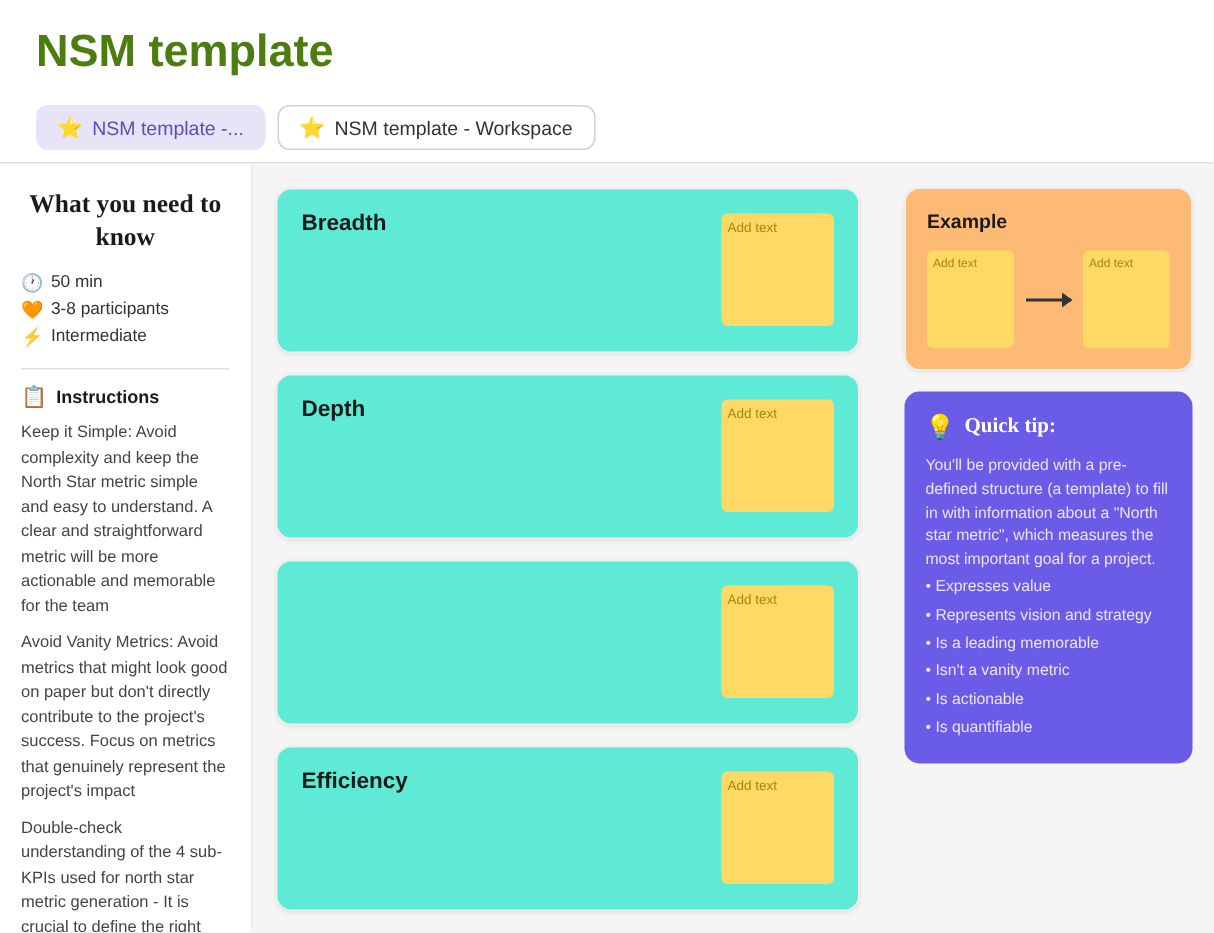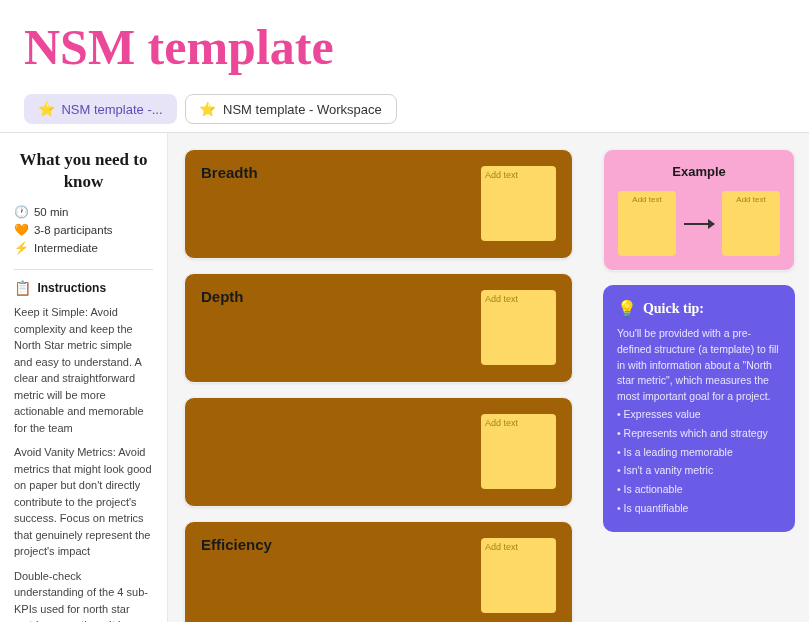--- a/index.html
+++ b/index.html
@@ -5,25 +5,25 @@
     * { box-sizing: border-box; margin: 0; padding: 0; }
     body {
       font-family: -apple-system, BlinkMacSystemFont, 'Segoe UI', sans-serif;
       background: #f5f5f5;
       min-height: 622px;
       width: 809px;
       overflow: hidden;
     }
 
     .page-title {
-      font-family: Liberation Serif, serif;
-      font-size: 50px;
+      font-family: Liberation Sans, sans-serif;
+      font-size: 30px;
       font-weight: bold;
       padding: 18px 24px 10px 24px;
-      color: #ec4899;
+      color: #4d7c0f;
       background: white;
     }
 
     .tab-bar {
       display: flex;
       gap: 8px;
       padding: 8px 24px;
       background: white;
       border-bottom: 1px solid #e0e0e0;
     }
@@ -135,21 +135,21 @@
     .cards-column {
       flex: 1;
       padding: 16px;
       display: flex;
       flex-direction: column;
       gap: 14px;
       overflow-y: auto;
     }
 
     .card {
-      background: #a16207;
+      background: #5eead4;
       border-radius: 10px;
       padding: 14px 16px;
       min-height: 110px;
       box-shadow: 0 1px 3px rgba(0,0,0,0.08);
       border: 1px solid #eee;
       position: relative;
     }
 
     .card-title {
       font-size: 15px;
@@ -178,26 +178,25 @@
     .right-panel {
       width: 220px;
       min-width: 220px;
       padding: 16px 14px;
       display: flex;
       flex-direction: column;
       gap: 14px;
     }
 
     .example-section {
-      background: #f9a8d4;
+      background: #fdba74;
       border-radius: 10px;
       padding: 14px;
       box-shadow: 0 1px 3px rgba(0,0,0,0.08);
       border: 1px solid #eee;
-      text-align: center;
     }
 
     .example-title {
       font-size: 13px;
       font-weight: 600;
       color: #1a1a1a;
       margin-bottom: 12px;
     }
 
     .example-sticky-row {
@@ -382,21 +381,21 @@
       </div>
 
       <div class="quick-tip">
         <div class="quick-tip-header">
           <span class="quick-tip-icon">💡</span>
           <span>Quick tip:</span>
         </div>
         <p class="quick-tip-text">You'll be provided with a pre-defined structure (a template) to fill in with information about a "North star metric", which measures the most important goal for a project.</p>
         <ul class="quick-tip-list">
         <li>Expresses value</li>
-            <li>Represents which and strategy</li>
+            <li>Represents vision and strategy</li>
             <li>Is a leading memorable</li>
             <li>Isn't a vanity metric</li>
             <li>Is actionable</li>
             <li>Is quantifiable</li>
           </ul>
       </div>
 
     </div>
   </div>
 </div>

